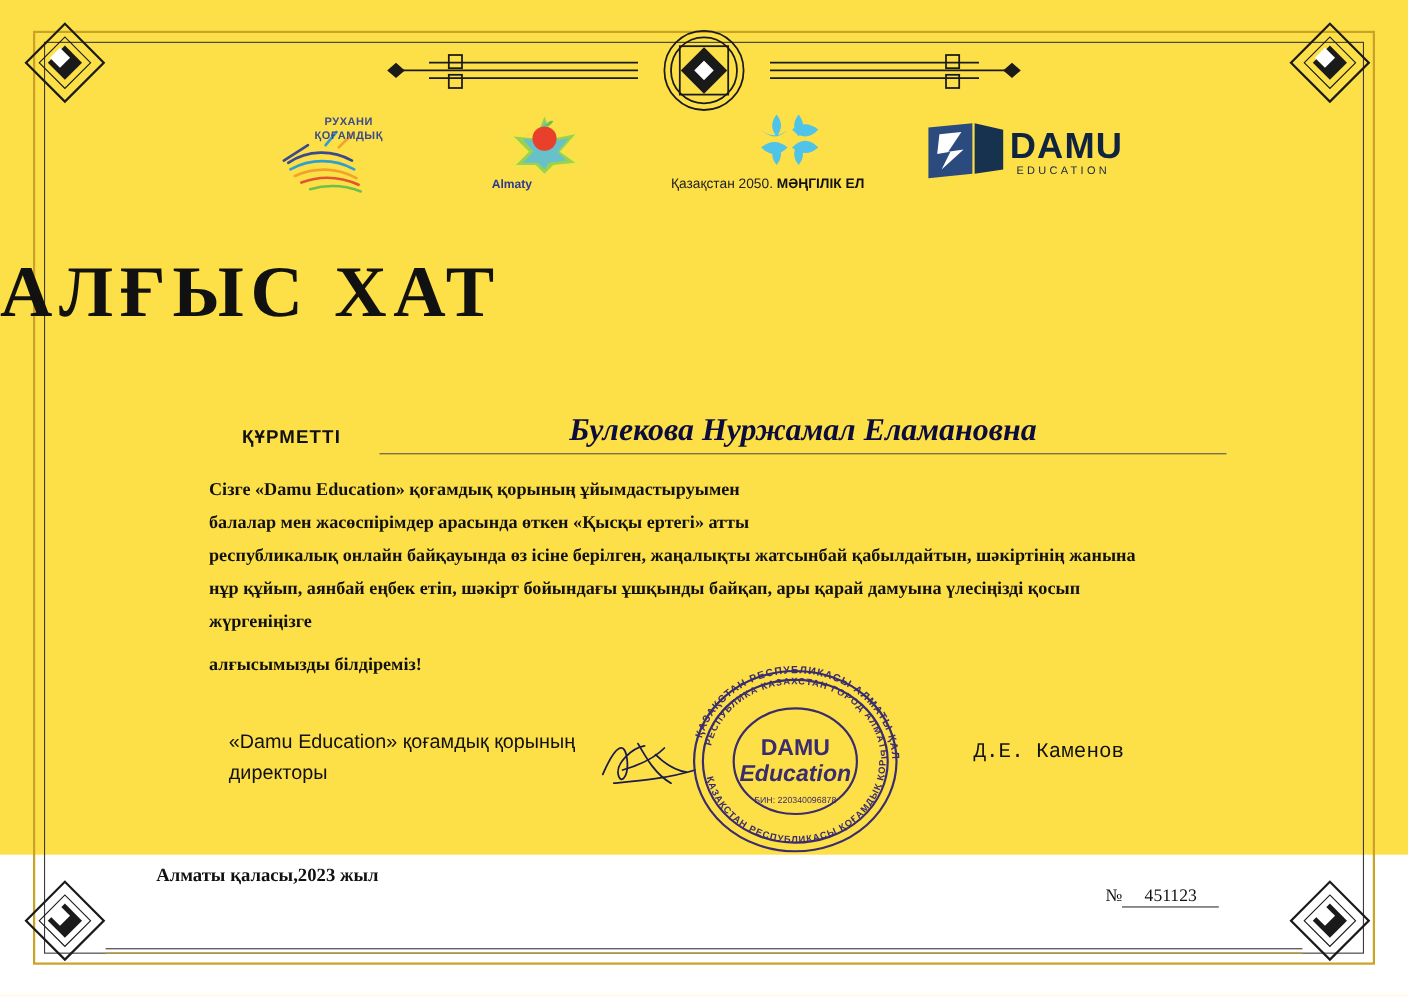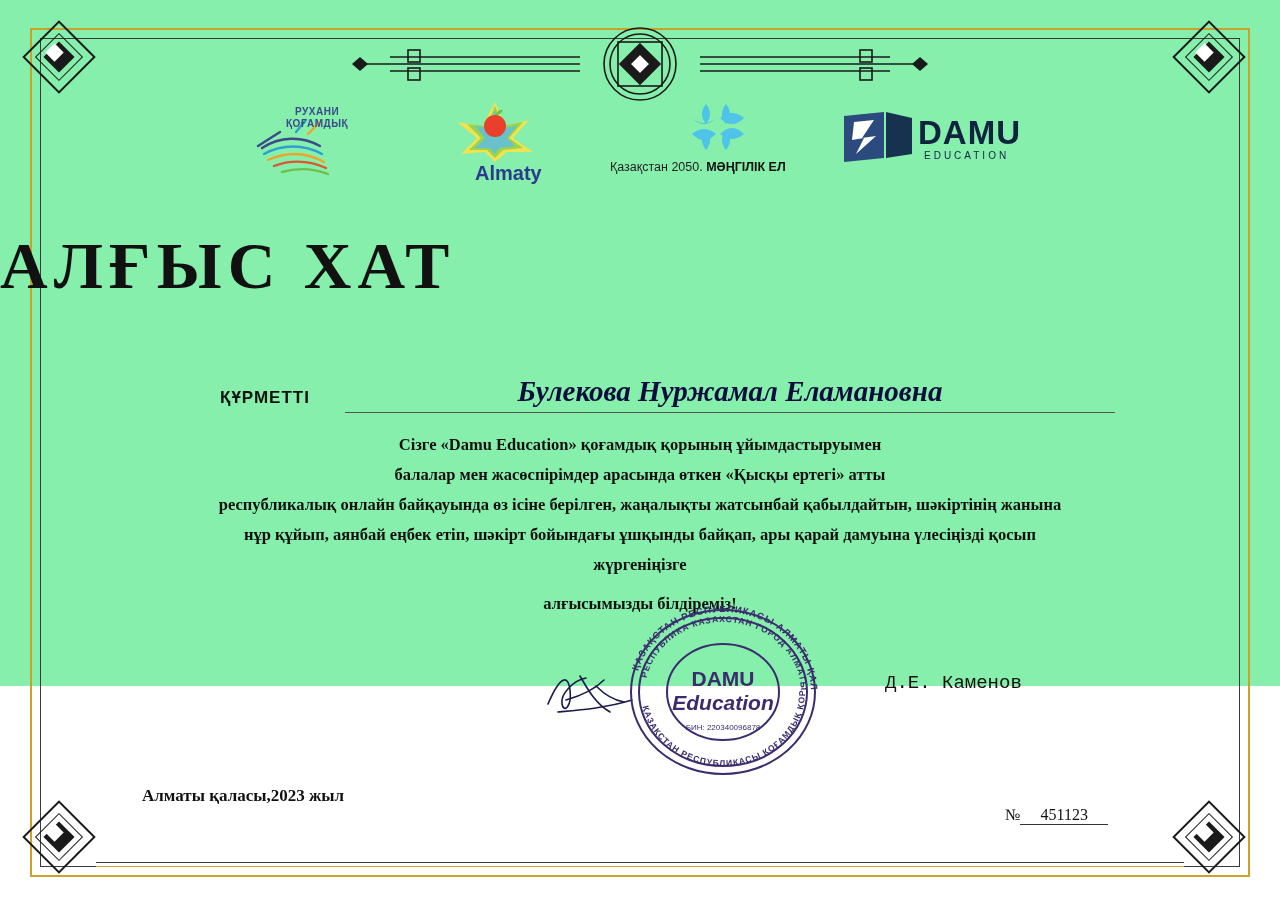--- a/index.html
+++ b/index.html
@@ -12,22 +12,22 @@
     height: 905px;
     position: relative;
     font-family: "Liberation Serif", serif;
     overflow: hidden;
   }
 
   .certificate {
     position: absolute;
     left: 0; top: 0;
     width: 1280px;
-    height: 686px;
-    background: #86efac;
+    height: 777px;
+    background: #fde047;
   }
 
   
   .frame-outer {
     position: absolute;
     left: 30px; top: 28px;
     width: 1220px; height: 849px;
     border: 2px solid #c9a227;
     box-sizing: border-box;
   }
@@ -109,23 +109,23 @@
   .logo-ruhani { left: 10px; top: 2px; width: 130px; height: 80px; }
   .logo-ruhani .ru-text {
     position: absolute; left: 36px; top: 4px;
     font-family: "Liberation Sans", sans-serif;
     font-size: 10px; font-weight: bold; color: #3b4a8c;
     letter-spacing: .5px; line-height: 12px; text-align: center;
   }
 
   .logo-almaty { left: 195px; top: 0px; width: 120px; height: 86px; }
   .logo-almaty .al-text {
-    position: absolute; left: 40px; top: 62px;
-    font-family: "Liberation Sans", sans-serif;
-    font-size: 20px; font-weight: bold; color: #2b3a8f;
+    position: absolute; left: 12px; top: 62px;
+    font-family: "Liberation Sans", sans-serif;
+    font-size: 11px; font-weight: bold; color: #2b3a8f;
   }
 
   .logo-kaz { left: 370px; top: 0px; width: 200px; height: 86px; }
   .logo-kaz .kz-text {
     position: absolute; left: 0px; top: 60px;
     font-family: "Liberation Sans", sans-serif;
     font-size: 12.5px; color: #222; white-space: nowrap;
   }
   .logo-kaz .kz-text b { color: #111; }
 
@@ -181,21 +181,21 @@
     font-weight: bold;
     font-size: 29px;
     color: #0d0d3d;
   }
 
   
   .body-text {
     position: absolute;
     left: 190px; top: 430px;
     width: 900px;
-    text-align: center;
+    text-align: left;
     font-family: "Liberation Serif", serif;
     font-size: 16.5px;
     font-weight: bold;
     color: #111;
     line-height: 29px;
   }
   .body-text p { margin: 0 0 1px 0; }
   .body-text .gap { margin-top: 10px; }
 
   
@@ -386,20 +386,21 @@
 
   <div class="body-text">
     <p>Сізге «Damu Education»  қоғамдық қорының ұйымдастыруымен</p>
     <p>балалар мен жасөспірімдер арасында өткен «Қысқы ертегі»   атты</p>
     <p>республикалық онлайн байқауында өз ісіне берілген, жаңалықты жатсынбай қабылдайтын, шәкіртінің жанына</p>
     <p>нұр құйып,  аянбай еңбек етіп, шәкірт бойындағы ұшқынды байқап, ары қарай дамуына үлесіңізді қосып</p>
     <p>жүргеніңізге</p>
     <p class="gap">алғысымызды  білдіреміз!</p>
   </div>
 
+  <div class="signatory-title">«Damu Education» қоғамдық қорының директоры</div>
 
   <div class="signature-mark">
     <svg width="120" height="70" viewBox="0 0 120 70">
       <g stroke="#1b1b4b" fill="none" stroke-width="1.6" stroke-linecap="round">
         <path d="M8 44 C20 16, 28 14, 30 30 C32 46, 24 54, 22 44 C20 34, 34 20, 46 18"></path>
         <path d="M26 40 C40 36, 54 30, 64 20"></path>
         <path d="M40 16 C48 30, 56 44, 70 52"></path>
         <path d="M18 52 C40 50, 66 48, 92 40"></path>
         <path d="M56 26 C64 34, 72 40, 84 42"></path>
       </g>

